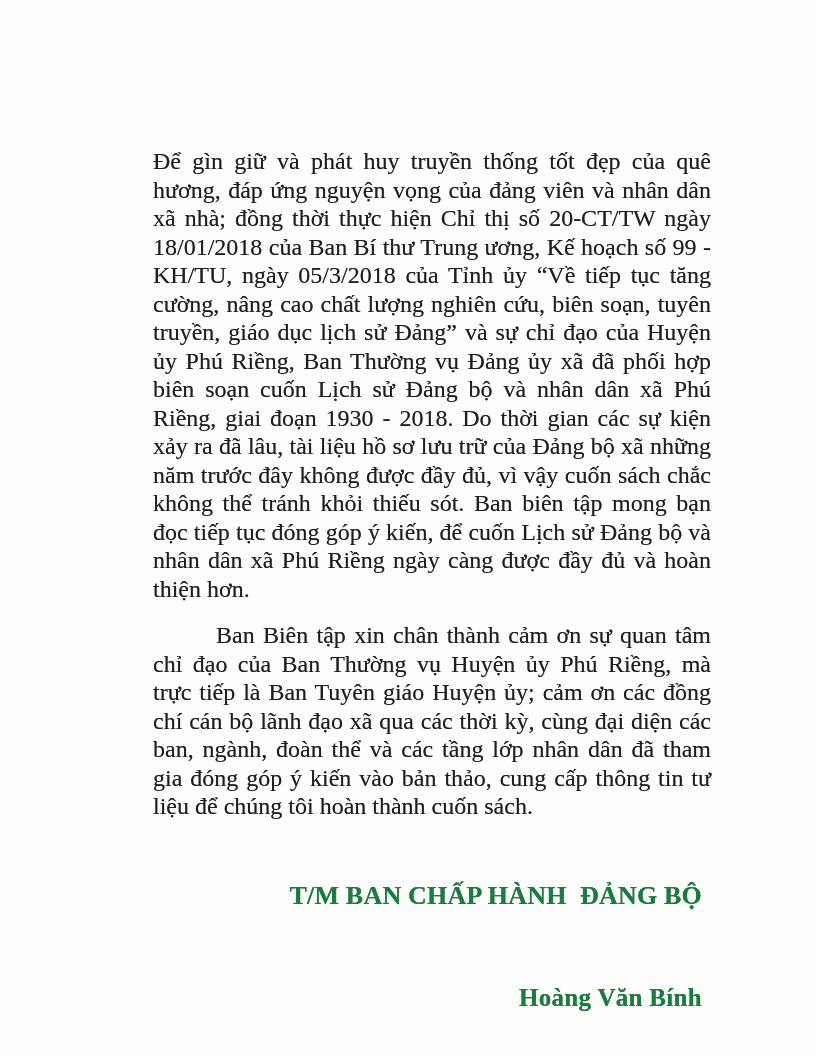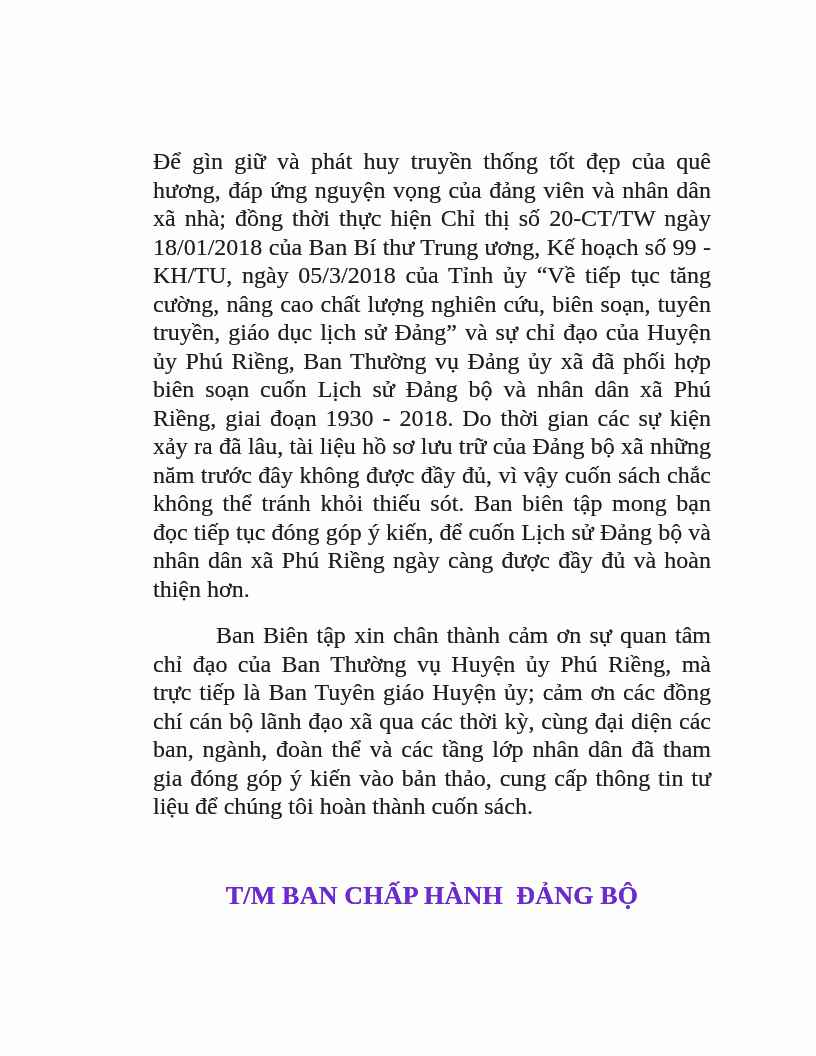--- a/index.html
+++ b/index.html
@@ -38,23 +38,23 @@
     
     text-shadow: 0 0 0.4px rgba(20,20,20,0.55);
   }
 
   .body-paragraph.indented {
     text-indent: 63px;
   }
 
   .signature-block {
     margin-top: 33px;
-    text-align: center;
+    text-align: right;
     font-weight: bold;
-    color: #6d28d9;
+    color: #15803d;
   }
 
   .signature-org {
     font-size: 26px;
     line-height: 30px;
     letter-spacing: 0.2px;
     white-space: pre-wrap;
     text-shadow: 0 0 0.5px rgba(10,10,10,0.6);
   }
 
@@ -78,16 +78,17 @@
 
 <div class="page">
   <div class="text-column">
 
     <p class="body-paragraph">Để gìn giữ và phát huy truyền thống tốt đẹp của quê hương, đáp ứng nguyện vọng của đảng viên và nhân dân xã nhà; đồng thời thực hiện Chỉ thị số 20-CT/TW ngày 18/01/2018 của Ban Bí thư Trung ương, Kế hoạch số 99 - KH/TU, ngày 05/3/2018 của Tỉnh ủy “Về tiếp tục tăng cường, nâng cao chất lượng nghiên cứu, biên soạn, tuyên truyền, giáo dục lịch sử Đảng” và sự chỉ đạo của Huyện ủy Phú Riềng, Ban Thường vụ Đảng ủy xã đã phối hợp biên soạn cuốn Lịch sử Đảng bộ và nhân dân xã Phú Riềng, giai đoạn 1930 - 2018. Do thời gian các sự kiện xảy ra đã lâu, tài liệu hồ sơ lưu trữ của Đảng bộ xã những năm trước đây không được đầy đủ, vì vậy cuốn sách chắc không thể tránh khỏi thiếu sót. Ban biên tập mong bạn đọc tiếp tục đóng góp ý kiến, để cuốn Lịch sử Đảng bộ và nhân dân xã Phú Riềng ngày càng được đầy đủ và hoàn thiện hơn.</p>
 
     <p class="body-paragraph indented">Ban Biên tập xin chân thành cảm ơn sự quan tâm chỉ đạo của Ban Thường vụ Huyện ủy Phú Riềng, mà trực tiếp là Ban Tuyên giáo Huyện ủy; cảm ơn các đồng chí cán bộ lãnh đạo xã qua các thời kỳ, cùng đại diện các ban, ngành, đoàn thể và các tầng lớp nhân dân đã tham gia đóng góp ý kiến vào bản thảo, cung cấp thông tin tư liệu để chúng tôi hoàn thành cuốn sách.</p>
 
     <div class="signature-block">
       <div class="signature-org">T/M BAN CHẤP HÀNH  ĐẢNG BỘ</div>
+      <div class="signature-name">Hoàng Văn Bính</div>
     </div>
 
   </div>
 </div>
 
 </body></html>

